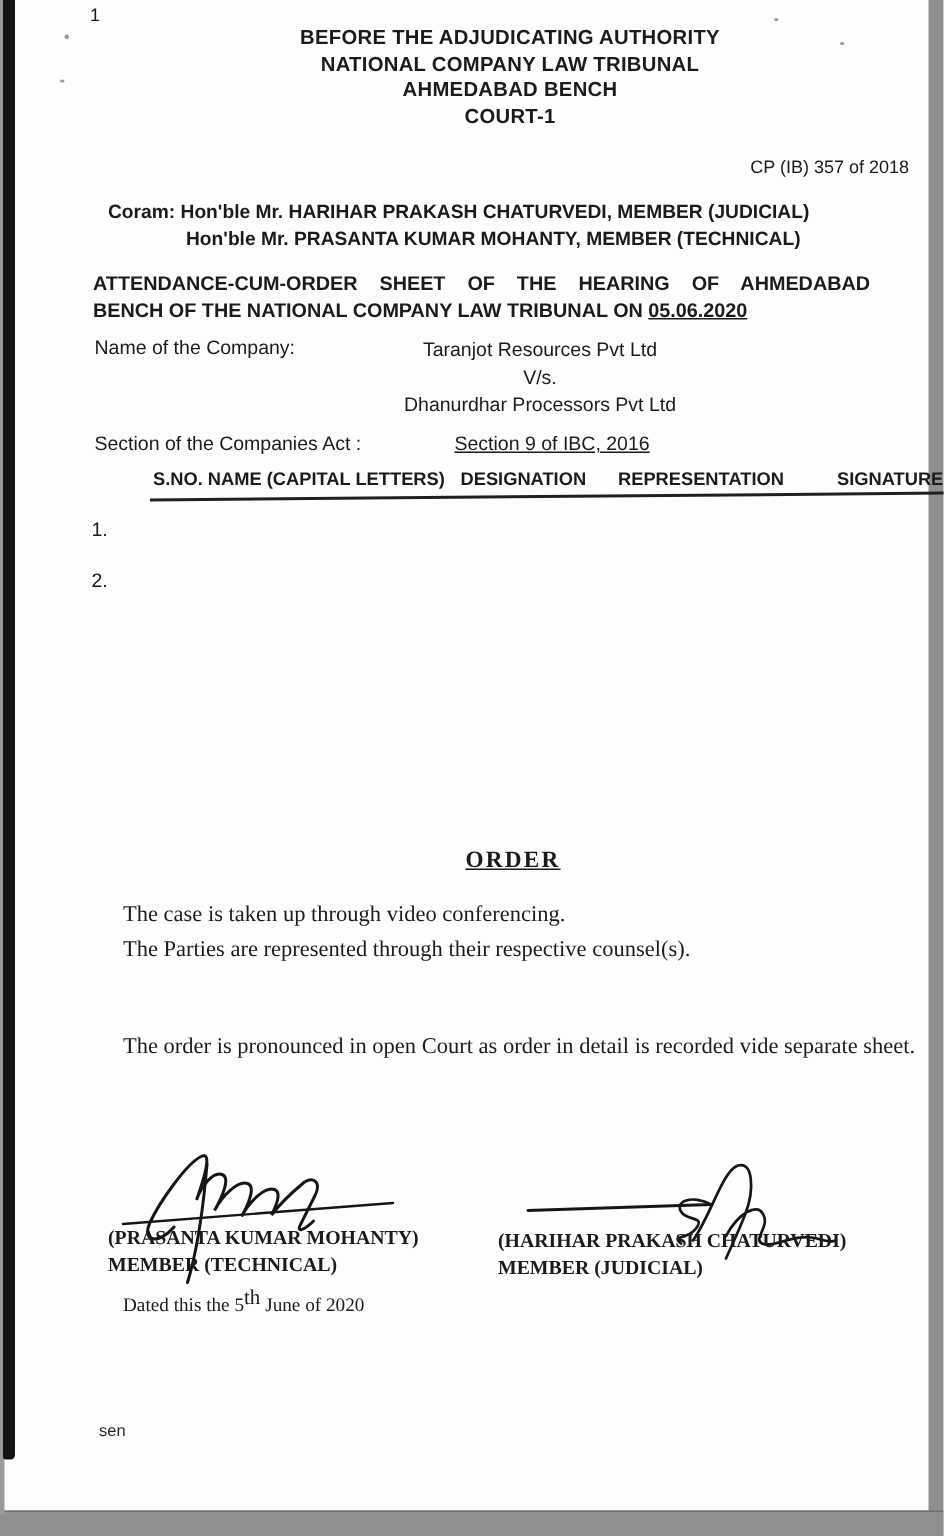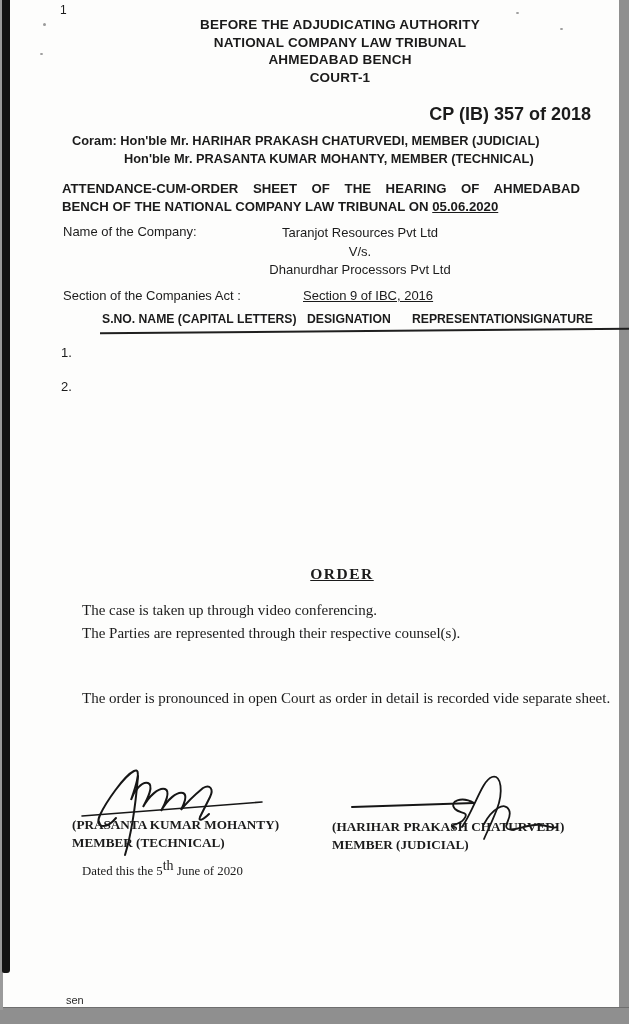--- a/index.html
+++ b/index.html
@@ -19,41 +19,41 @@
   .frame-left{position:absolute;left:0;top:0;width:3px;height:1010px;background:#9b9b9b;}
   .black-bar{position:absolute;left:2px;top:0;width:8px;height:973px;background:#141414;border-radius:0 0 3px 2px;}
 
   .abs{position:absolute;}
 
   .page-number{left:60px;top:3px;font-size:12px;}
 
   .court-header{left:60px;top:16px;width:560px;text-align:center;
     font-size:13.5px;font-weight:bold;line-height:17.5px;letter-spacing:.2px;}
 
-  .case-number{top:104px;right:38px;font-size:18px;font-weight:bold;}
+  .case-number{top:104px;right:23px;font-size:12px;font-weight:normal;}
 
   .coram{left:72px;top:132px;font-size:12.8px;font-weight:bold;line-height:18px;}
   .coram-line2{padding-left:52px;}
 
   .attendance{left:62px;top:180px;width:540px;font-size:13.2px;font-weight:bold;line-height:18px;}
   .attendance-line1{word-spacing:11px;white-space:nowrap;}
   .u{text-decoration:underline;}
 
   .company-label{left:63px;top:224px;font-size:13px;}
   .company-center{left:250px;top:224px;width:220px;text-align:center;font-size:13px;line-height:18.5px;}
 
   .section-label{left:63px;top:288px;font-size:13px;}
   .section-value{left:303px;top:288px;font-size:13px;text-decoration:underline;}
 
   .table-header{left:58px;top:312px;width:532px;height:22px;font-size:12.2px;font-weight:bold;margin-left:44px;}
   .table-header .col{position:absolute;top:0;white-space:nowrap;}
   .col-0{left:0;}
   .col-1{left:205px;}
   .col-2{left:310px;}
-  .col-3{left:420px;}
+  .col-3{left:456px;}
   .table-underline{position:absolute;left:-2px;top:18px;width:534px;border-bottom:2px solid #1f1f1f;transform:rotate(-0.5deg);}
 
   .row-1{left:61px;top:345px;font-size:13px;}
   .row-2{left:61px;top:379px;font-size:13px;}
 
   .order-title{left:60px;top:565px;width:560px;text-align:center;}
   .order-title span{font-family:"Liberation Serif","DejaVu Serif",serif;font-size:15.5px;font-weight:bold;
     letter-spacing:1.5px;text-decoration:underline;padding:0 6px 1px 10px;}
 
   .para{font-family:"Liberation Serif","DejaVu Serif",serif;font-size:15px;line-height:23px;white-space:nowrap;}
@@ -67,21 +67,21 @@
   .sig-right{left:342px;top:768px;}
 
   .sign-block{text-align:left;font-family:"Liberation Serif","DejaVu Serif",serif;
     font-weight:bold;font-size:13.2px;line-height:18px;}
   .sign-left{left:72px;top:816px;width:228px;}
   .sign-right{left:332px;top:818px;width:248px;}
 
   .dated{left:82px;top:858px;font-family:"Liberation Serif","DejaVu Serif",serif;font-size:12.8px;}
   .dated sup{font-size:14px;}
 
-  .typist{left:66px;top:994px;font-size:11px;color:#2a2a2a;}
+  .typist{left:66px;top:948px;font-size:11px;color:#2a2a2a;}
 
   .speck{position:absolute;background:#9a9a9a;border-radius:50%;}
 </style>
 </head>
 <body>
 
 <div class="page">
 
   <div class="frame-right"></div>
   <div class="frame-bottom"></div>

